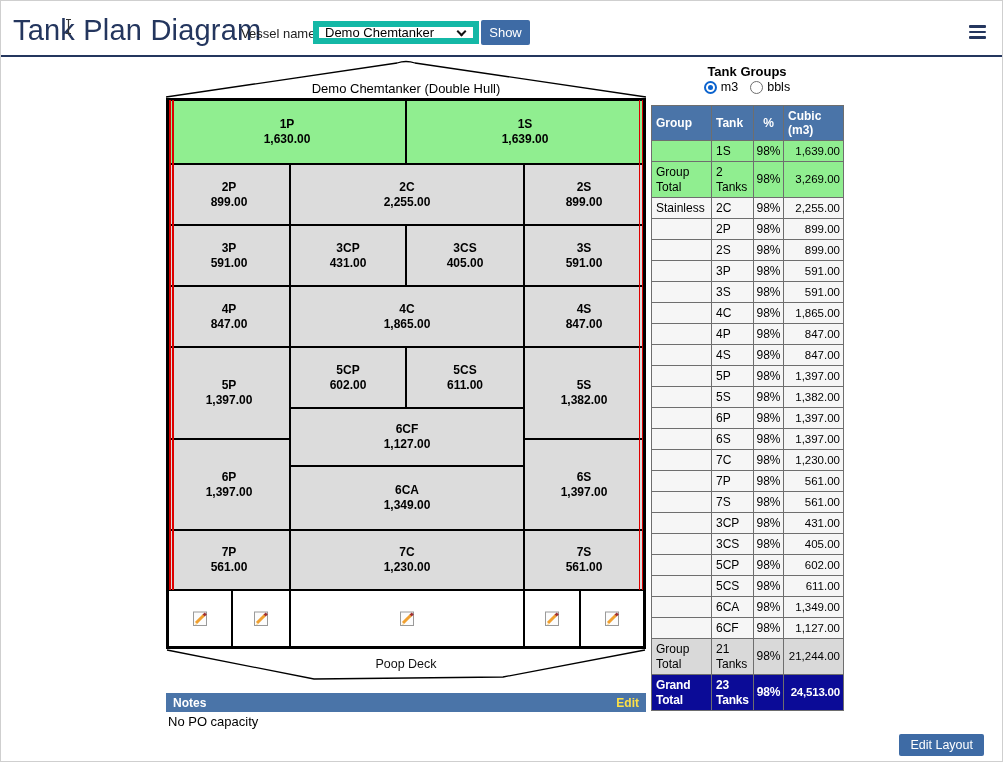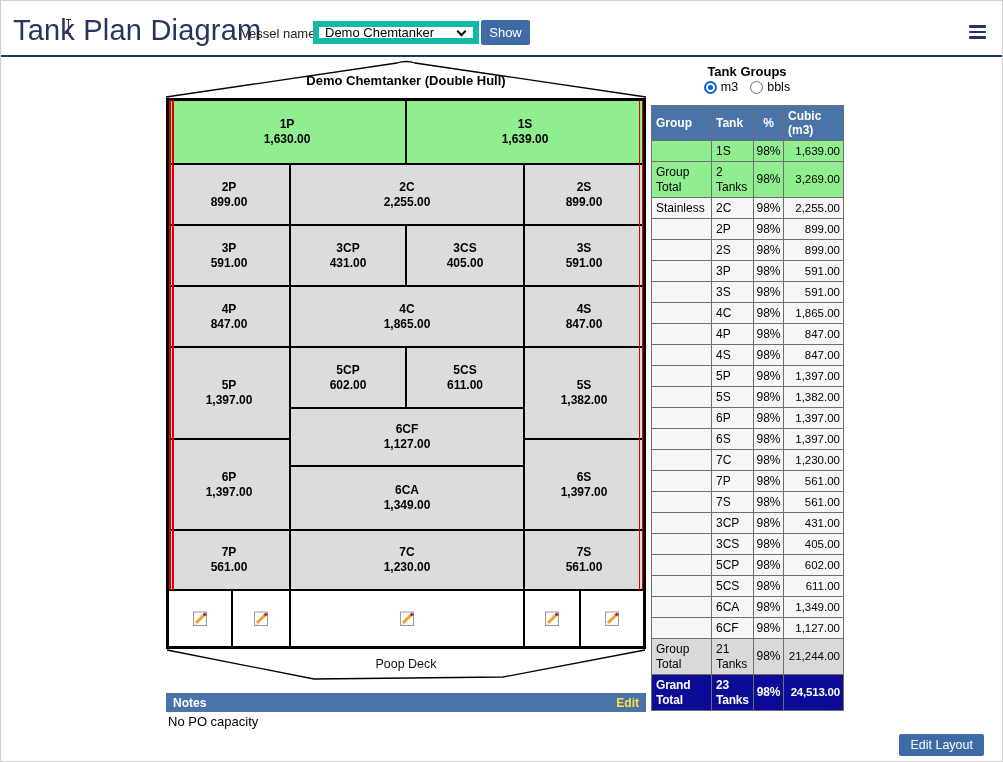--- a/index.html
+++ b/index.html
@@ -15,21 +15,21 @@
                    display:flex; align-items:center; justify-content:space-between; padding:0 8px 0 6px; font-size:13px; cursor:default; }
   .chev { width:7px; height:7px; border-right:2px solid #111; border-bottom:2px solid #111; transform:rotate(45deg); margin-top:-3px; }
   .btn { background:#3E6BA5; color:#fff; border:none; border-radius:2px; font-size:13px; font-family:inherit; cursor:pointer; }
   .show-btn { position:absolute; left:480px; top:19px; width:49px; height:25px; }
   .burger { position:absolute; left:968px; top:24px; width:17px; cursor:pointer; }
   .burger i { display:block; height:2.5px; background:#24365E; margin-bottom:3px; border-radius:1px; }
   .rule { position:absolute; left:0; top:54px; width:1003px; height:2px; background:#24365E; }
 
   
   .bow { position:absolute; left:165px; top:58px; }
-  .ship-title { position:absolute; left:165px; top:72px; width:480px; text-align:center; font-size:13px; font-weight:bold; }
+  .ship-title { position:absolute; left:165px; top:80px; width:480px; text-align:center; font-size:13px; font-weight:normal; }
   .grid { position:absolute; left:165px; top:97px; width:480px; height:551px; border:2px solid #000; background:#fff; }
   .tank { position:absolute; border:1px solid #000; background:#DCDCDC; display:flex; flex-direction:column;
           align-items:center; justify-content:center; font-size:12px; font-weight:bold; line-height:15px; text-align:center; }
   .tank.green { background:#90EE90; }
   .hull { position:absolute; width:1.5px; height:490px; top:0; background:#DD0000; }
   .edit-cell { position:absolute; border:1px solid #000; background:#fff; display:flex; align-items:center; justify-content:center; cursor:pointer; }
   .stern { position:absolute; left:165px; top:648px; }
   .poop-label { position:absolute; left:165px; top:656px; width:480px; text-align:center; font-size:12.5px; color:#111; }
 
   

